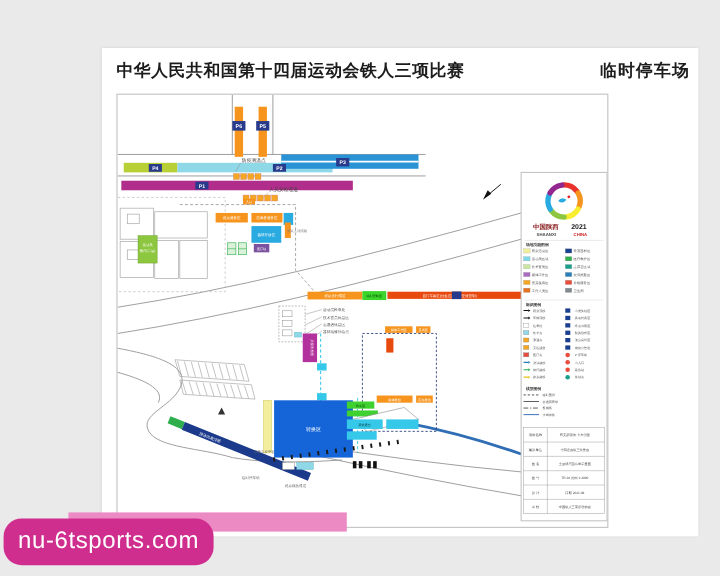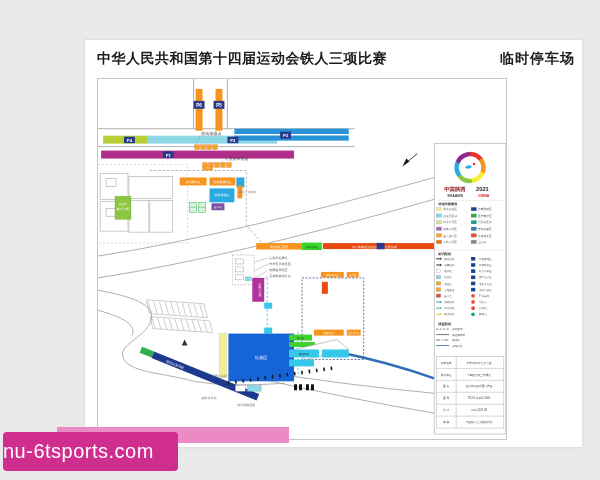--- a/index.html
+++ b/index.html
@@ -6,22 +6,22 @@
   body{font-family:"Liberation Sans",sans-serif;}
   .stage{position:relative;width:600px;height:480px;background:#eaeaea;overflow:hidden;}
   .card{position:absolute;left:85px;top:40px;width:497px;height:407px;background:#ffffff;box-shadow:0 0 3px rgba(0,0,0,.12);}
   .hdr{position:absolute;left:12px;right:7px;top:0;height:38px;display:flex;align-items:center;justify-content:space-between;}
   .hdr .tl{font-size:14px;font-weight:bold;color:#1c1c1c;letter-spacing:.5px;white-space:nowrap;}
   .hdr .tr{font-size:14px;font-weight:bold;color:#1c1c1c;letter-spacing:1px;white-space:nowrap;}
   .map-wrap{position:absolute;left:12px;top:38px;width:410px;height:362px;border:1px solid #c6c6c6;box-sizing:border-box;background:#fff;}
   svg{display:block;}
   svg text{font-family:"Liberation Sans",sans-serif;}
   .wm-strip{position:absolute;left:57px;top:427px;width:232px;height:16px;background:#ec8ac4;}
-  .wm{position:absolute;left:3px;top:432px;width:175px;height:39px;background:#cf2e8e;border-radius:4px;
-      color:#fff;font-size:20px;line-height:39px;text-align:left;letter-spacing:.5px;}
+  .wm{position:absolute;left:3px;top:432px;width:175px;height:39px;background:#cf2e8e;border-radius:15px;
+      color:#fff;font-size:20px;line-height:39px;text-align:center;letter-spacing:.5px;}
 </style>
 </head>
 <body>
 
 <div class="stage">
   <div class="card">
     <div class="hdr">
       <div class="tl">中华人民共和国第十四届运动会铁人三项比赛</div>
       <div class="tr">临时停车场</div>
     </div>

